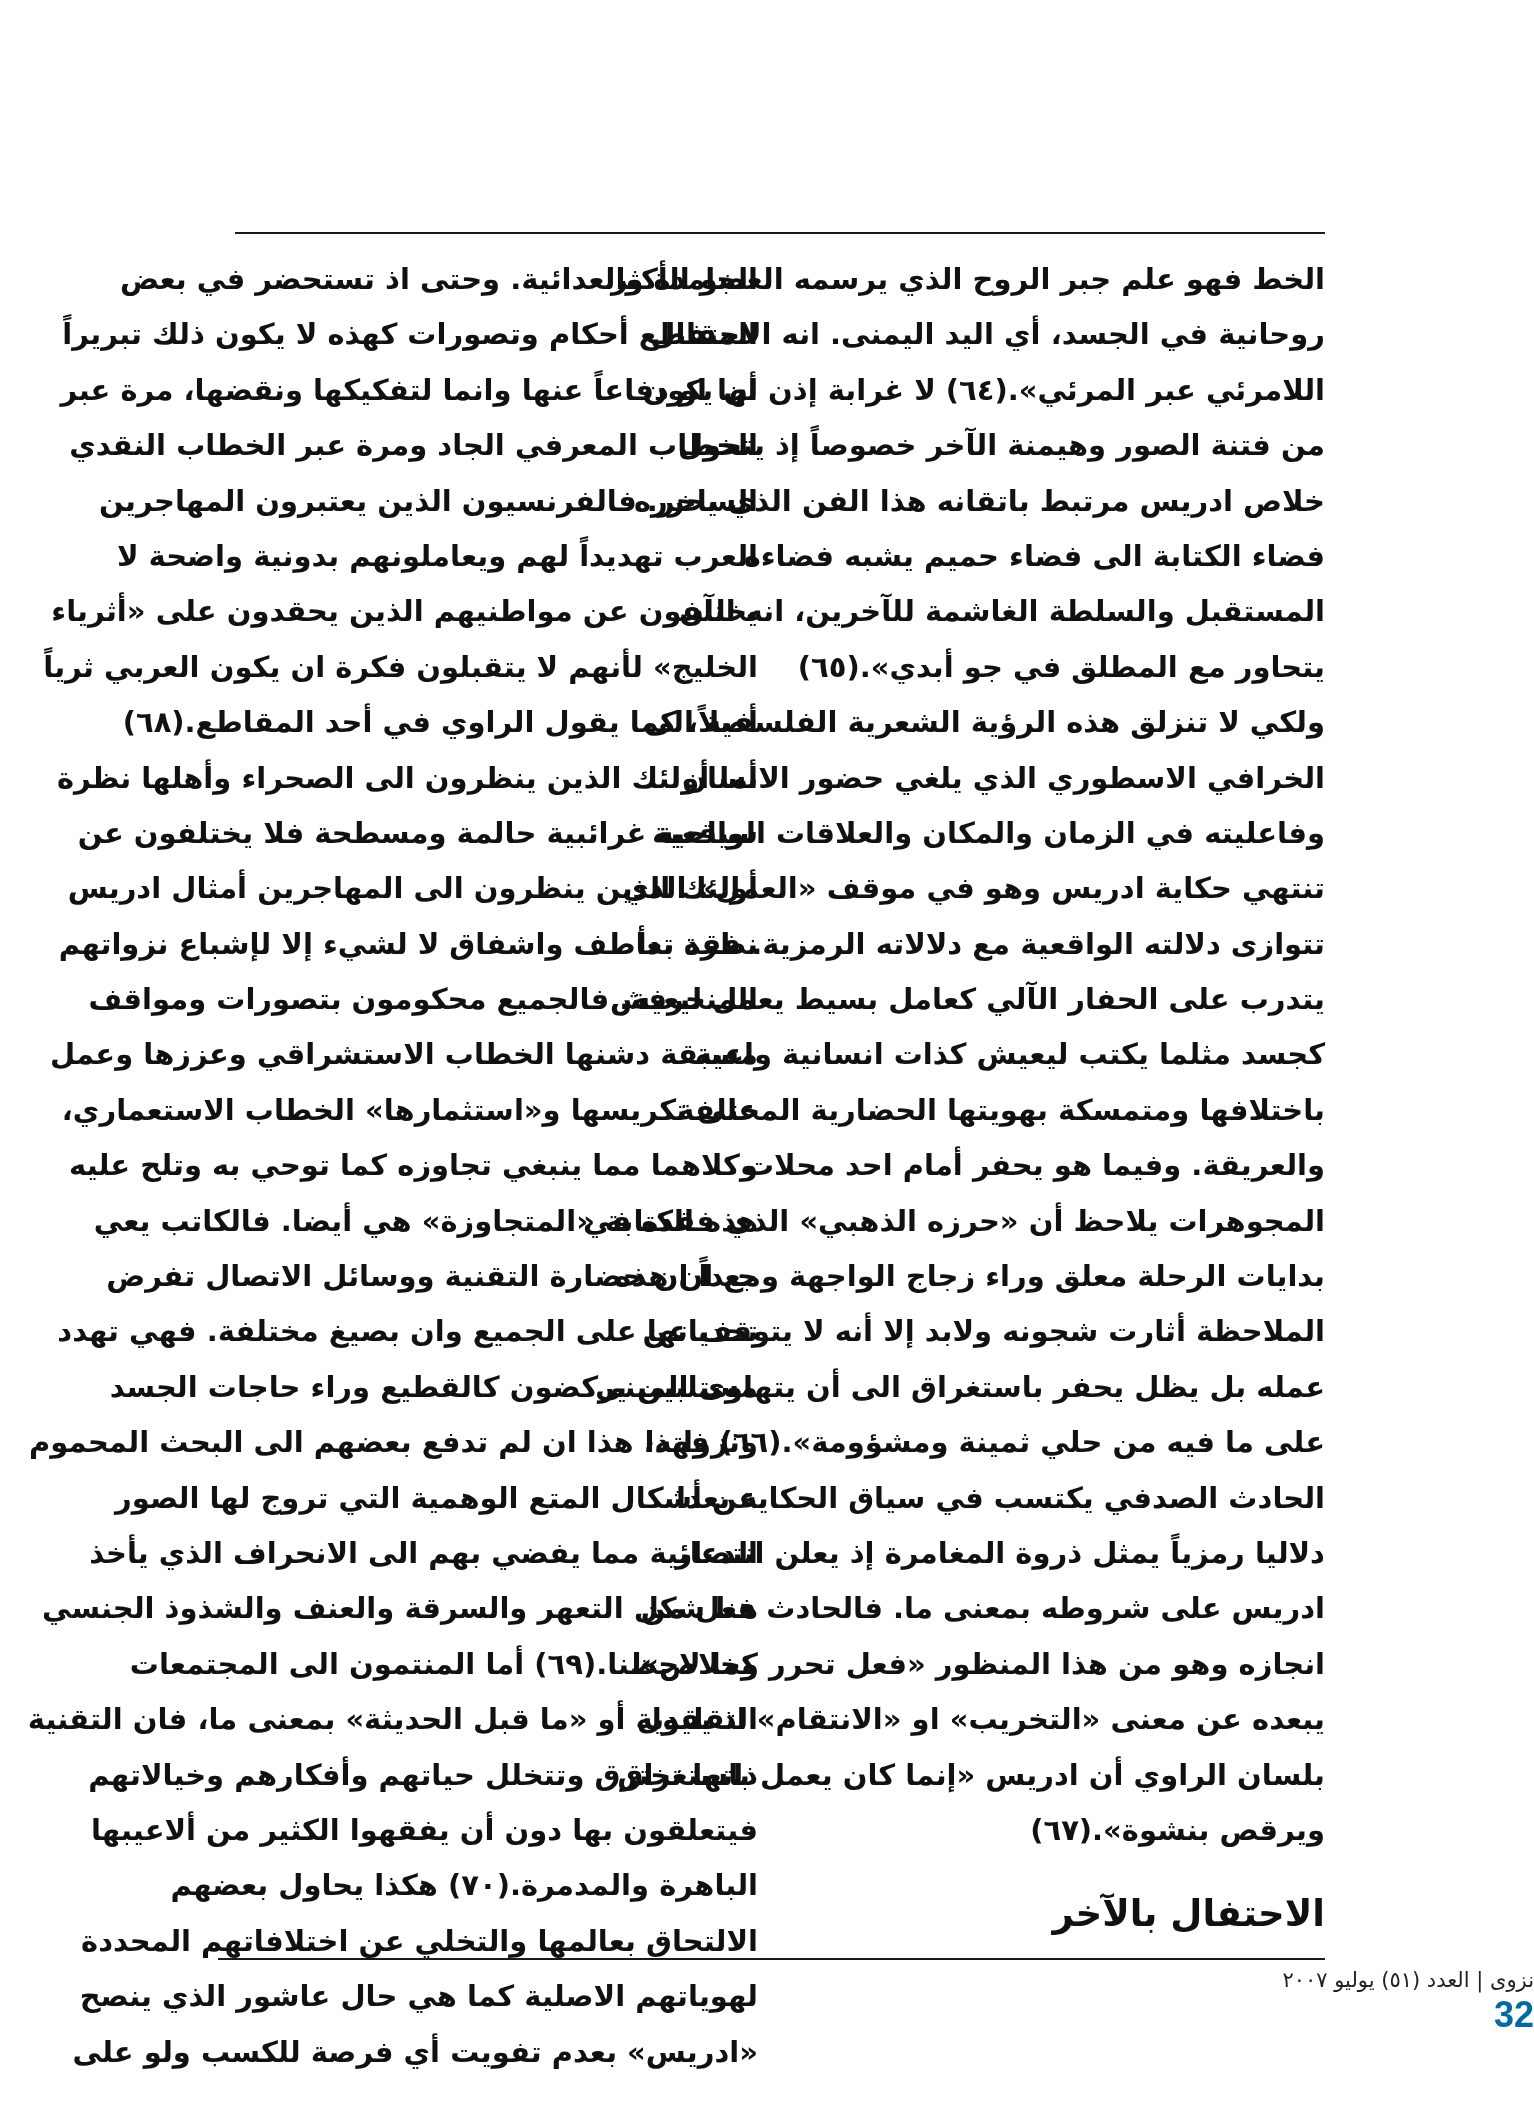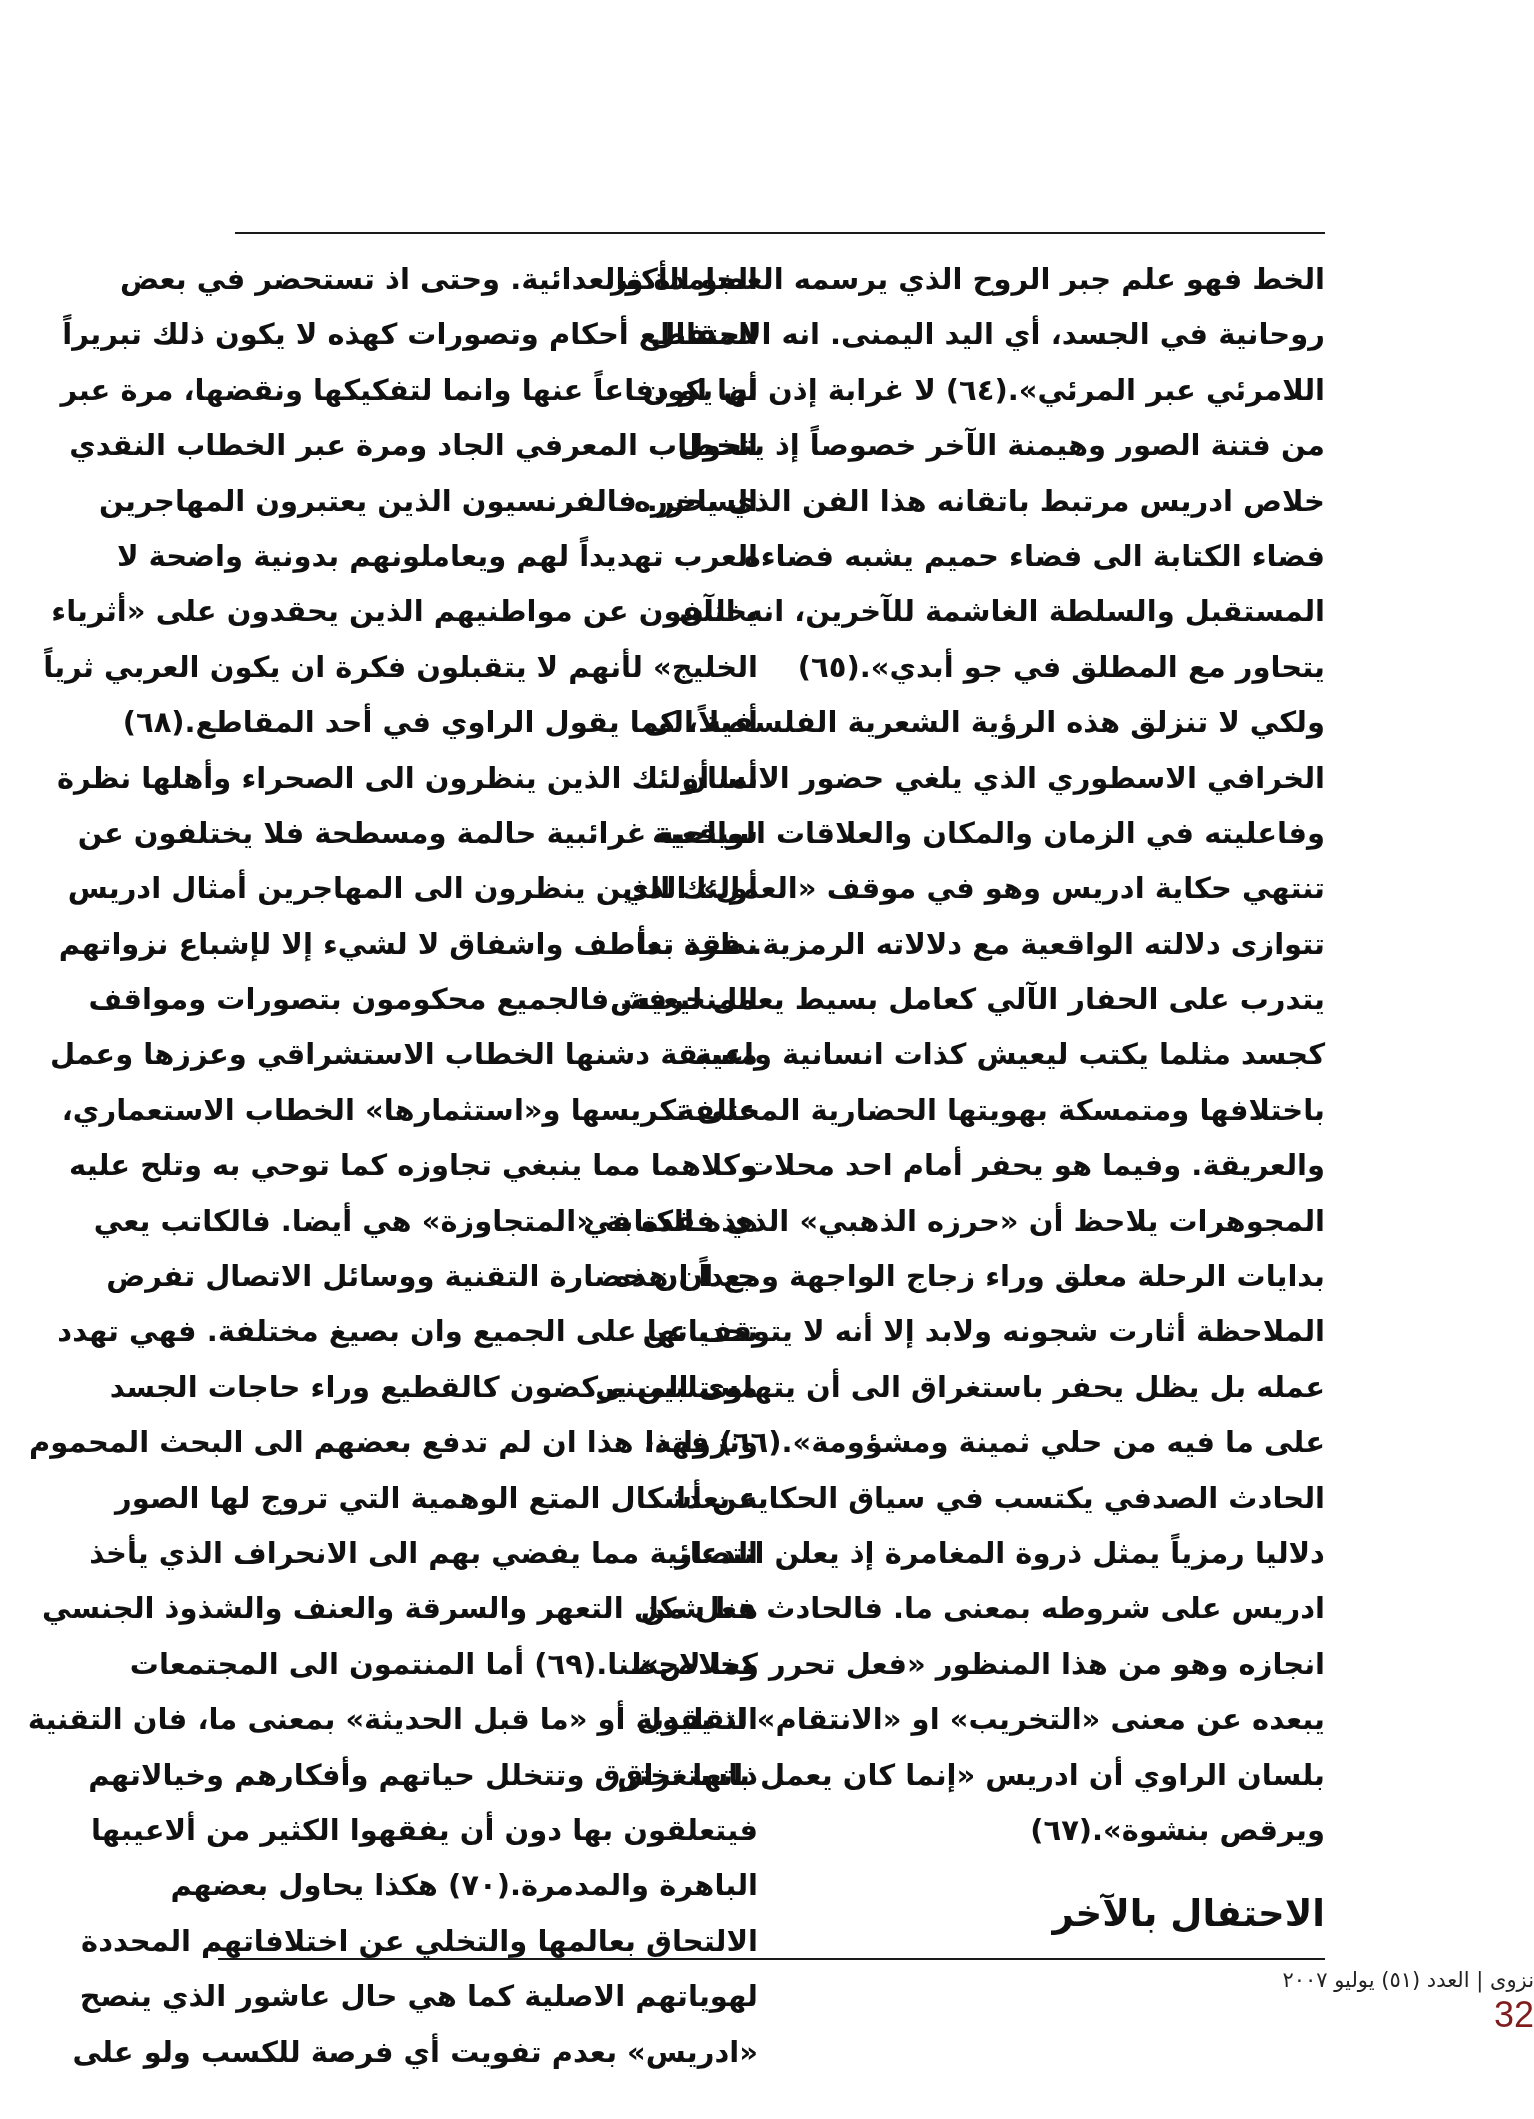--- a/index.html
+++ b/index.html
@@ -12,22 +12,22 @@
   .col-right { left: 792px; width: 533px; top: 252px; }
   .col-left { left: 222px; width: 536px; top: 252px; }
   .line { display: block; height: 55.4px; line-height: 55.4px; font-size: 29px;
           font-weight: bold; text-align: justify; text-align-last: justify;
           white-space: nowrap; letter-spacing: 0.2px; }
   .line.last { text-align-last: right; }
   .heading { display: block; font-size: 37px; font-weight: bold; height: 88px;
              line-height: 88px; margin-top: 12px; text-align: right; }
   .footer { position: absolute; top: 1968px; left: 0; width: 1534px; text-align: right; }
   .footer-issue { direction: rtl; font-size: 21px; font-weight: normal; color: #222; display: block; }
-  .page-number { font-family: "Liberation Sans", sans-serif; font-weight: normal;
-                 font-size: 36px; display: block; margin-top: 2px; color: #7f1d1d; padding-left: 16px; }
+  .page-number { font-family: "Liberation Sans", sans-serif; font-weight: bold;
+                 font-size: 36px; display: block; margin-top: 2px; color: #0369a1; padding-left: 16px; }
 </style>
 </head>
 <body>
 
 <div class="rule rule-top"></div>
 
 <div class="col col-right">
   <span class="line">الخط فهو علم جبر الروح الذي يرسمه العضو الأكثر</span>
   <span class="line">روحانية في الجسد، أي اليد اليمنى. انه الاحتفال</span>
   <span class="line">اللامرئي عبر المرئي».(٦٤) لا غرابة إذن أن يكون</span>

